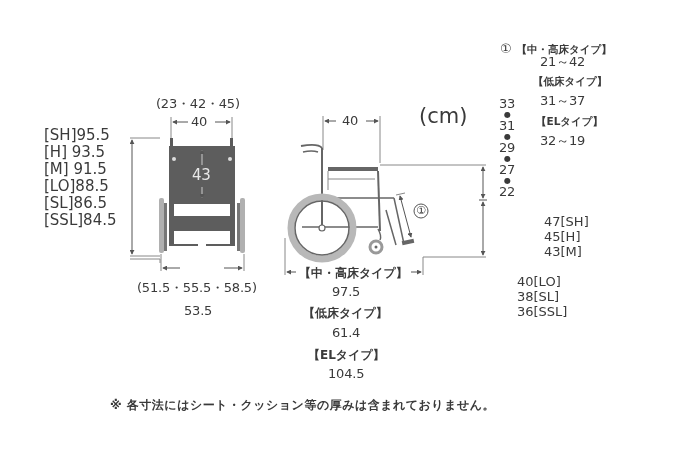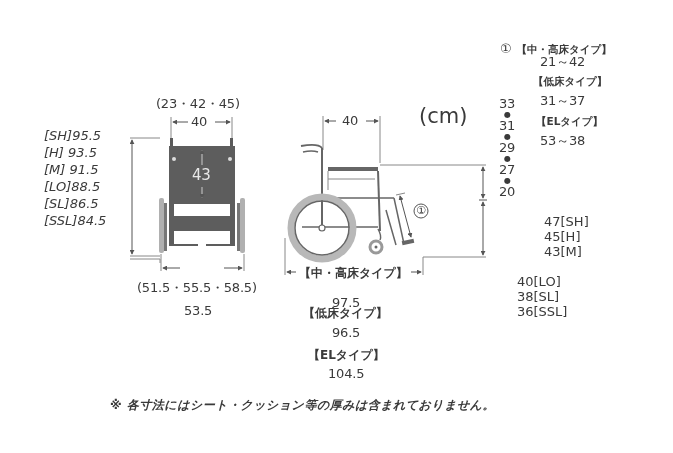--- a/index.html
+++ b/index.html
@@ -5,21 +5,21 @@
   html, body { margin: 0; padding: 0; background: #ffffff; }
   body { width: 673px; height: 453px; position: relative; overflow: hidden;
          font-family: "DejaVu Sans", "Liberation Sans", sans-serif; color: #3a3a3a; }
   .abs { position: absolute; white-space: nowrap; }
   .t { font-size: 13px; line-height: 15px; color: #3a3a3a; letter-spacing: -0.2px; }
   .t-sm { font-size: 10.5px; line-height: 12px; font-weight: bold; color: #3a3a3a; }
   .t-jp { font-size: 12px; line-height: 14px; font-weight: bold; color: #3a3a3a; }
   .cm { font-size: 21px; color: #3a3a3a; }
   .note { font-size: 12px; color: #3a3a3a; letter-spacing: 0.5px; font-weight: bold; }
   svg { position: absolute; left: 0; top: 0; }
-  .list-left .row { height: 17px; font-size: 13px; line-height: 17px; font-style: italic; }
+  .list-left .row { height: 17px; font-size: 15px; line-height: 17px; }
   .list-right .row { height: 15px; font-size: 13px; line-height: 15px; margin-left: 45px; }
   .dot { font-size: 8px; line-height: 7px; text-align: left; padding-left: 5px; }
 </style>
 </head>
 <body>
 
 <svg width="673" height="453" viewBox="0 0 673 453">
   <defs>
     <marker id="arr" viewBox="0 0 6 6" refX="5" refY="3" markerWidth="5" markerHeight="5" orient="auto-start-reverse">
       <path d="M0,0 L6,3 L0,6 z" fill="#555"></path>
@@ -138,36 +138,36 @@
   <div class="row"><span>[LO]</span><span>88.5</span></div>
   <div class="row"><span>[SL]</span><span>86.5</span></div>
   <div class="row"><span>[SSL]</span><span>84.5</span></div>
 </div>
 
 <div class="abs t" style="left:342px; top:113px;">40</div>
 <div class="abs cm" style="left:419px; top:104px;">(cm)</div>
 <div class="abs t" style="left:416px; top:203px; font-size:11px;">①</div>
 
 <div class="abs t-jp" style="left:299px; top:266px;">【中・高床タイプ】</div>
-<div class="abs t" style="left:332px; top:284px;margin-top:11px;">97.5</div>
+<div class="abs t" style="left:332px; top:284px;">97.5</div>
 <div class="abs t-jp" style="left:303px; top:306px;">【低床タイプ】</div>
-<div class="abs t" style="left:332px; top:325px;">96.5</div>
+<div class="abs t" style="left:332px; top:325px;">61.4</div>
 <div class="abs t-jp" style="left:308px; top:348px;">【ELタイプ】</div>
 <div class="abs t" style="left:328px; top:366px;">104.5</div>
 
 <div class="abs" style="left:499px; top:96px;">
   <div class="t">33</div>
   <div class="dot">●</div>
   <div class="t">31</div>
   <div class="dot">●</div>
   <div class="t">29</div>
   <div class="dot">●</div>
   <div class="t">27</div>
   <div class="dot">●</div>
-  <div class="t">20</div>
+  <div class="t">22</div>
 </div>
 
 <div class="abs list-right" style="left:499px; top:214px;">
   <div class="row"><span>47</span><span>[SH]</span></div>
   <div class="row"><span>45</span><span>[H]</span></div>
   <div class="row"><span>43</span><span>[M]</span></div>
 </div>
 <div class="abs list-right" style="left:472px; top:274px;">
   <div class="row"><span>40</span><span>[LO]</span></div>
   <div class="row"><span>38</span><span>[SL]</span></div>
@@ -176,16 +176,16 @@
 
 <div class="abs" style="left:500px; top:38px;">
   <div class="abs" style="left:0; top:0;">
     <span class="t">①</span>
     <span class="t-sm">【中・高床タイプ】</span>
   </div>
   <div class="abs t" style="left:40px; top:16px;">21～42</div>
   <div class="abs t-sm" style="left:33px; top:37px;">【低床タイプ】</div>
   <div class="abs t" style="left:40px; top:55px;">31～37</div>
   <div class="abs t-sm" style="left:36px; top:77px;">【ELタイプ】</div>
-  <div class="abs t" style="left:40px; top:95px;">53～38</div>
+  <div class="abs t" style="left:40px; top:95px;">32～19</div>
 </div>
 
-<div class="abs note" style="left:110px; top:397px;font-style:italic;">※ 各寸法にはシート・クッション等の厚みは含まれておりません。</div>
+<div class="abs note" style="left:110px; top:397px;">※ 各寸法にはシート・クッション等の厚みは含まれておりません。</div>
 
 </body></html>

